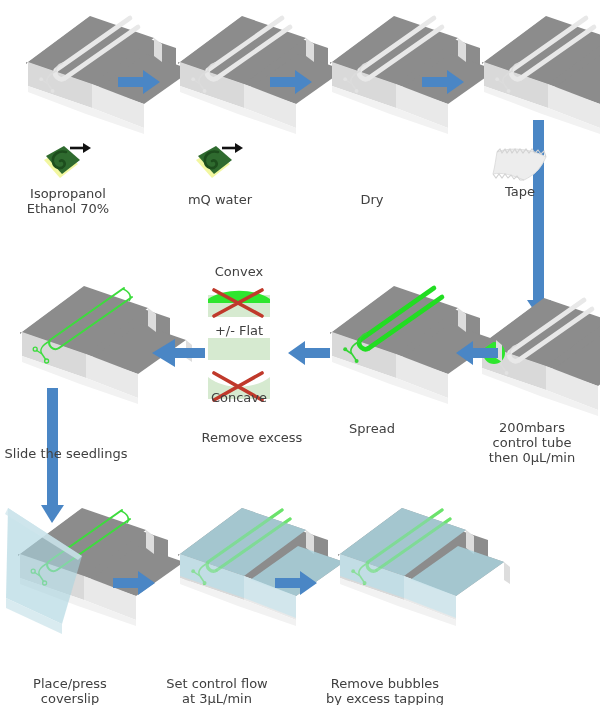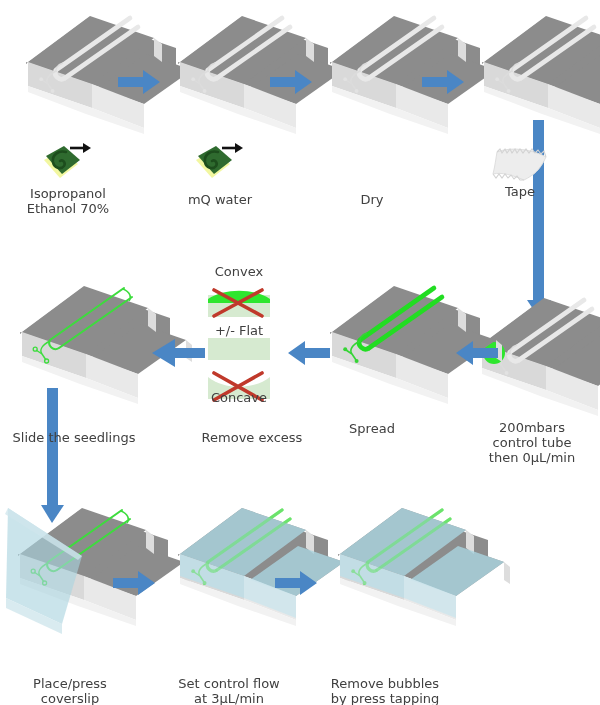--- a/index.html
+++ b/index.html
@@ -227,29 +227,29 @@
   <div class="lbl" style="left:460px;top:184px;width:120px;">Tape</div>
 
   <div class="lbl" style="left:462px;top:420px;width:140px;">200mbars
 control tube
 then 0µL/min</div>
 
   <div class="lbl" style="left:312px;top:421px;width:120px;">Spread</div>
 
   <div class="lbl" style="left:192px;top:430px;width:120px;">Remove excess</div>
 
-  <div class="lbl" style="left:0px;top:430px;width:132px;padding-left:8px;">Slide the seedlings</div>
+  <div class="lbl" style="left:0px;top:446px;width:132px;">Slide the seedlings</div>
 
   <div class="lbl" style="left:2px;top:676px;width:136px;">Place/press coverslip</div>
 
-  <div class="lbl" style="left:164px;top:676px;width:130px;">Set control flow
+  <div class="lbl" style="left:152px;top:676px;width:130px;">Set control flow
 at 3µL/min</div>
 
   <div class="lbl" style="left:315px;top:676px;width:140px;">Remove bubbles
-by press tapping</div>
+by excess tapping</div>
 
   <div class="lbl" style="left:199px;top:264px;width:80px;">Convex</div>
 
   <div class="lbl" style="left:199px;top:323px;width:80px;">+/- Flat</div>
 
   <div class="lbl" style="left:199px;top:362px;width:80px;margin-top:28px;">Concave</div>
 
 </div>
 
 </body></html>

